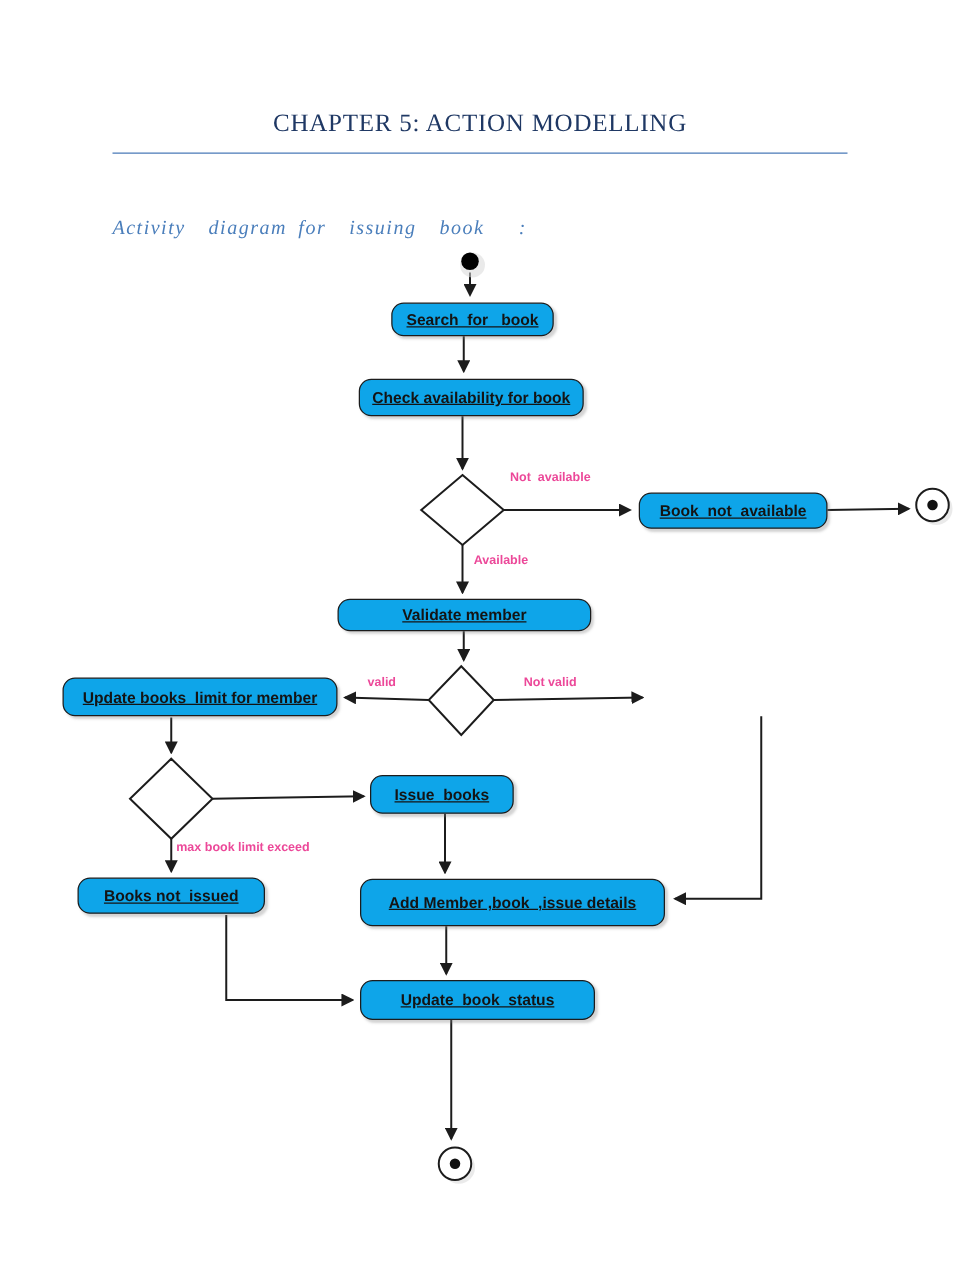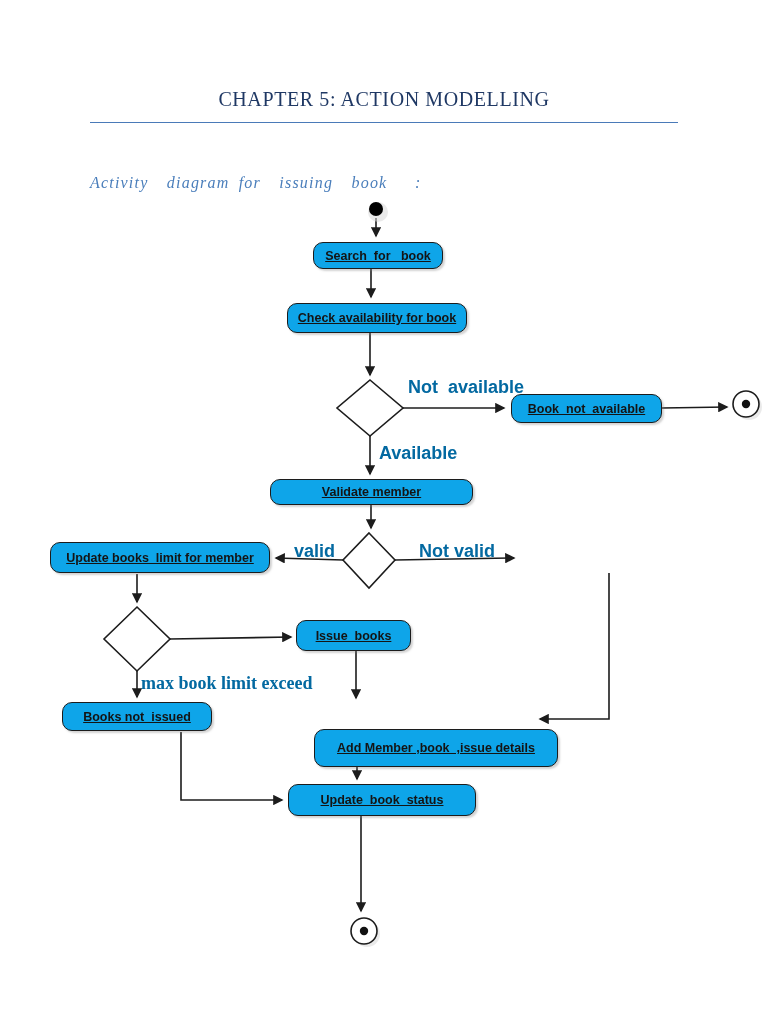--- a/index.html
+++ b/index.html
@@ -26,22 +26,22 @@
   .node {
     position:absolute; z-index:2; background:#0ea5e9;
     border:1.6px solid #1c1c1c; border-radius:10px;
     display:flex; align-items:center; justify-content:center;
     font-size:12.5px; font-weight:700; color:#141414; white-space:pre;
     box-shadow:2px 2px 2px rgba(130,130,130,0.35);
     box-sizing:border-box;
     text-decoration:underline;
   }
   .elabel {
-    position:absolute; z-index:2; font-size:18px; font-weight:700;
-    color:#0369a1; white-space:pre;
+    position:absolute; z-index:2; font-size:10px; font-weight:700;
+    color:#ec4899; white-space:pre;
   }
 </style>
 </head>
 <body>
 
 <div class="page">
 
   <div class="title">CHAPTER 5: ACTION MODELLING</div>
   <div class="title-rule"></div>
   <div class="subtitle">Activity  diagram for  issuing  book   :</div>
@@ -89,22 +89,22 @@
     <circle cx="364" cy="931" r="4.2" fill="#111111"></circle>
   </svg>
 
   <div class="node" style="left:313px; top:242px; width:130px; height:27px;">Search  for   book</div>
   <div class="node" style="left:287px; top:303px; width:180px; height:30px;">Check availability for book</div>
   <div class="node" style="left:511px; top:394px; width:151px; height:29px;">Book  not  available</div>
   <div class="node" style="left:270px; top:479px; width:203px; height:26px;">Validate member</div>
   <div class="node" style="left:50px; top:542px; width:220px; height:31px;">Update books  limit for member</div>
   <div class="node" style="left:296px; top:620px; width:115px; height:31px;">Issue  books</div>
   <div class="node" style="left:62px; top:702px; width:150px; height:29px;">Books not  issued</div>
-  <div class="node" style="left:288px; top:729px; width:244px; height:38px;margin-left:26px;">Add Member ,book  ,issue details</div>
+  <div class="node" style="left:288px; top:703px; width:244px; height:38px;">Add Member ,book  ,issue details</div>
   <div class="node" style="left:288px; top:784px; width:188px; height:32px;">Update  book  status</div>
 
   <div class="elabel" style="left:408px; top:377px;">Not  available</div>
   <div class="elabel" style="left:379px; top:443px;">Available</div>
   <div class="elabel" style="left:294px; top:541px;">valid</div>
   <div class="elabel" style="left:419px; top:541px;">Not valid</div>
-  <div class="elabel" style="left:141px; top:673px;font-family:Liberation Serif, serif;">max book limit exceed</div>
+  <div class="elabel" style="left:141px; top:673px;">max book limit exceed</div>
 
 </div>
 
 </body></html>

